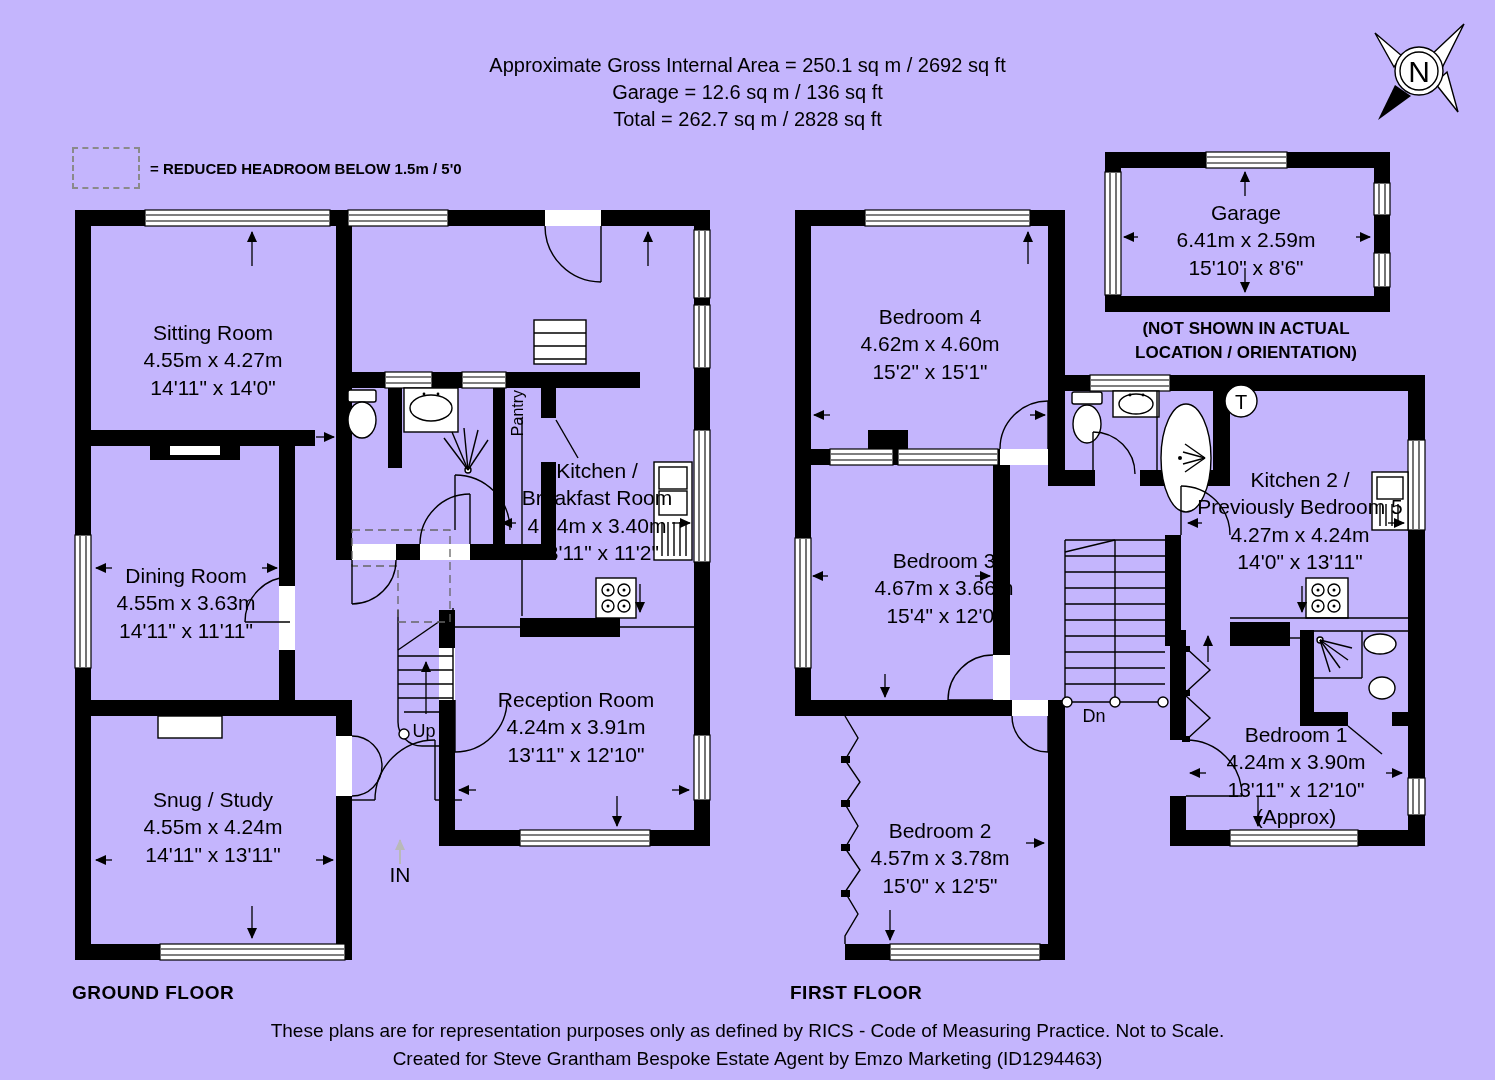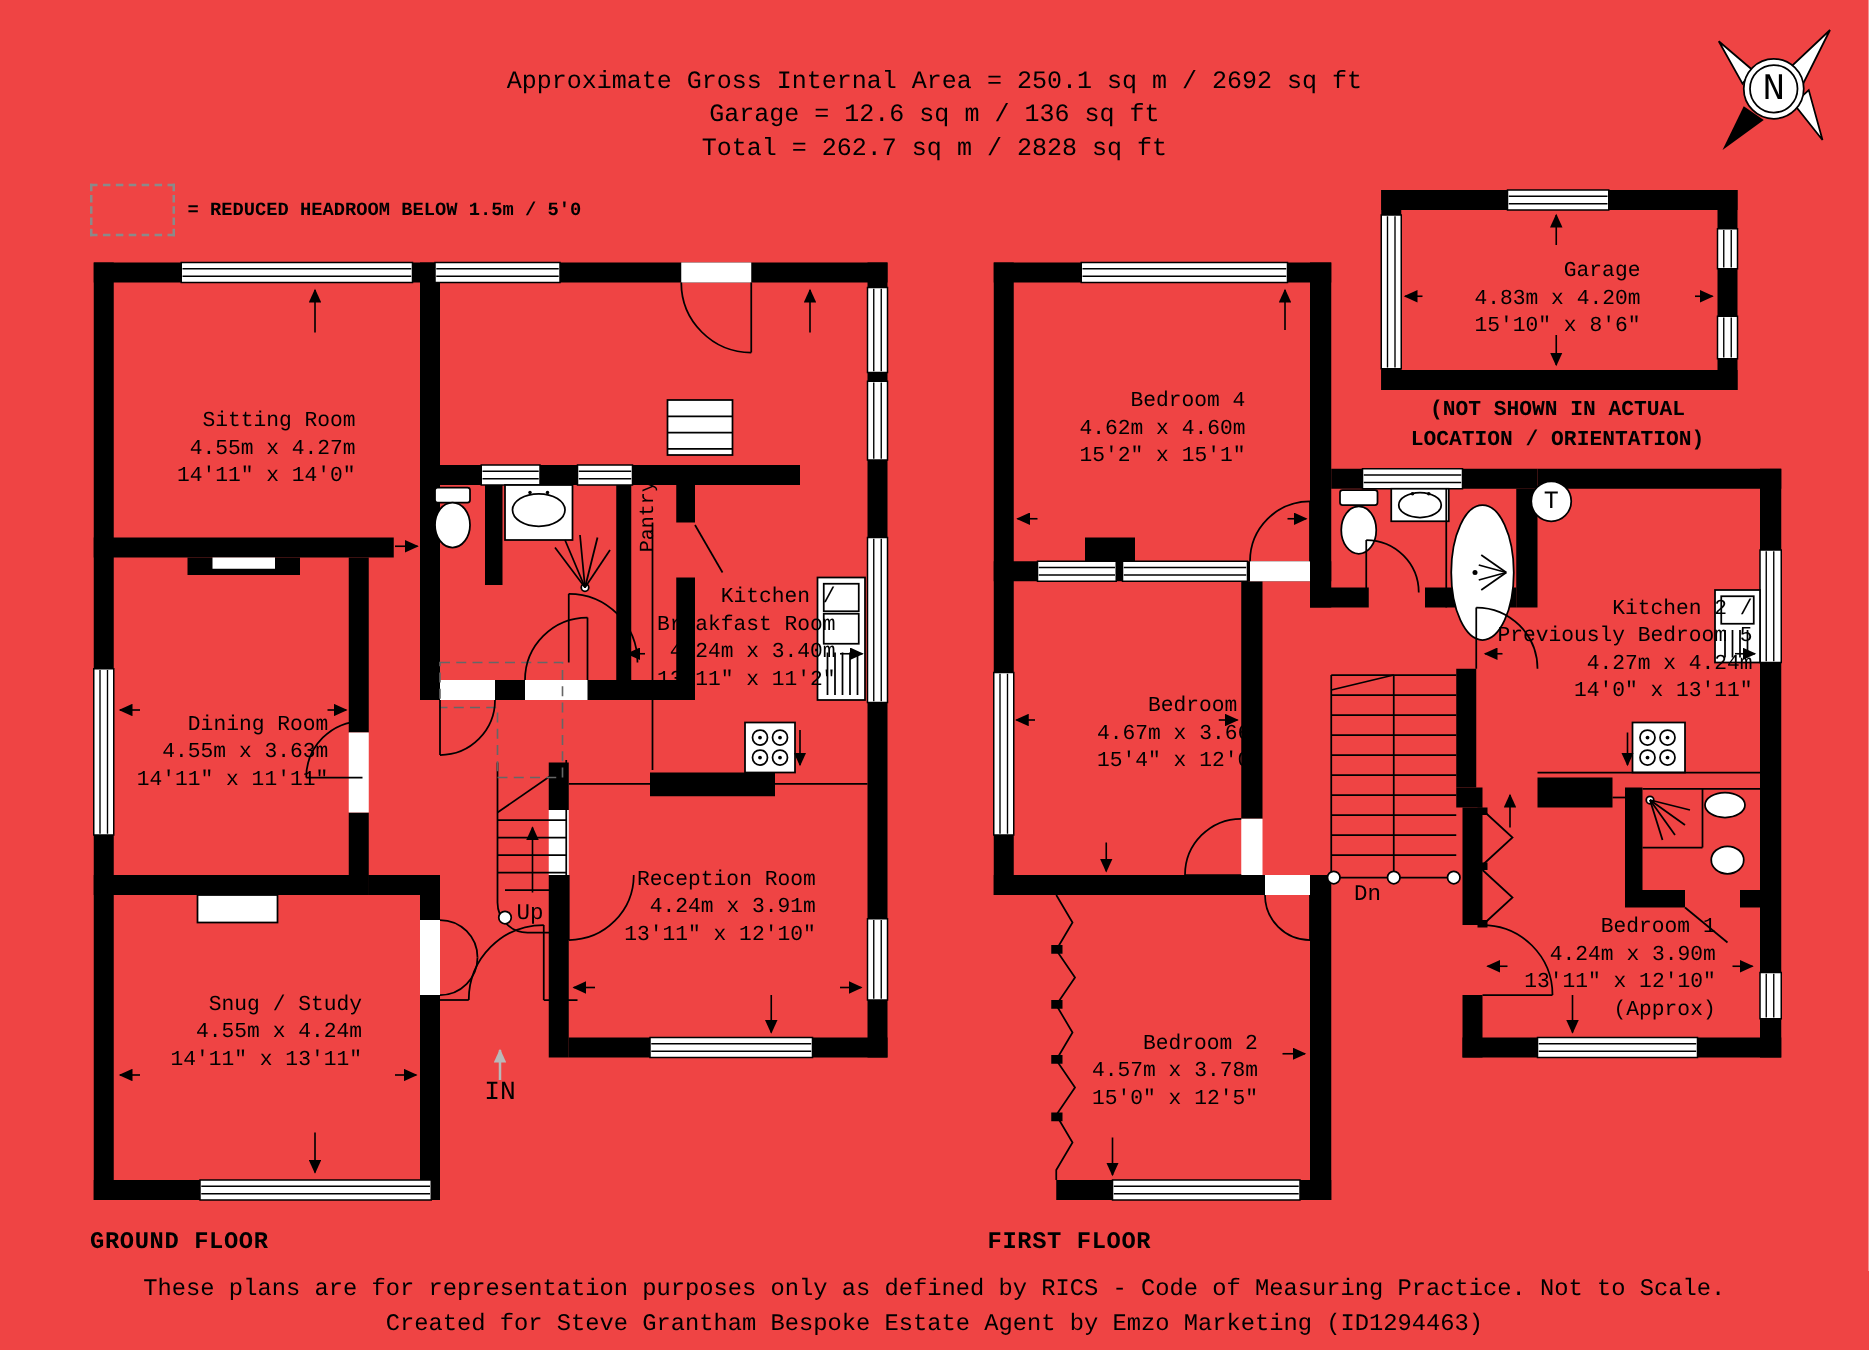--- a/index.html
+++ b/index.html
@@ -1,34 +1,34 @@
 <!DOCTYPE html>
 <html><head>
 <meta charset="utf-8">
 <style>
   html,body{margin:0;padding:0;background:#fff;}
-  .stage{position:relative;width:1495px;height:1080px;background:#ef4444;overflow:hidden;
-         font-family:Liberation Mono, monospace;color:#000;}
+  .stage{position:relative;width:1495px;height:1080px;background:#c4b5fd;overflow:hidden;
+         font-family:Liberation Sans, sans-serif;color:#000;}
   svg.plan{position:absolute;left:0;top:0;}
   .wall{fill:#000;}
   .thin{stroke:#000;stroke-width:1.4;fill:none;}
   .fx{fill:#fff;stroke:#000;stroke-width:1.4;}
   .win{fill:#fff;stroke:#000;stroke-width:1.2;}
   .winl{stroke:#000;stroke-width:1.1;}
   .dim{stroke:#000;stroke-width:1.3;fill:none;marker-end:url(#ah);}
   .dimg{stroke:#b9b9b9;stroke-width:2;fill:none;marker-end:url(#ahg);}
   .dash{fill:none;stroke:#666;stroke-width:1.3;stroke-dasharray:8 5;}
   .tick{fill:#000;}
   .header{position:absolute;top:52px;left:0;width:100%;text-align:center;
           font-size:20px;line-height:27px;}
   .legend{position:absolute;left:72px;top:147px;display:flex;align-items:center;}
   .legend-box{width:64px;height:38px;border:2px dashed #8a8a8a;margin-right:10px;}
   .legend-text{font-size:15px;font-weight:bold;}
-  .room-label{position:absolute;transform:translate(-50%,-50%);text-align:right;
-              font-size:17px;line-height:1.3;white-space:nowrap;}
+  .room-label{position:absolute;transform:translate(-50%,-50%);text-align:center;
+              font-size:21px;line-height:1.3;white-space:nowrap;}
   .small-label{position:absolute;transform:translate(-50%,-50%);font-size:18px;white-space:nowrap;}
   .pantry-label{position:absolute;transform:translate(-50%,-50%) rotate(-90deg);font-size:16px;}
   .in-label{font-size:21px;}
   .tank-label{font-size:20px;}
   .north-label{font-size:30px;}
   .floor-title{position:absolute;font-size:19px;font-weight:bold;letter-spacing:.5px;}
   .garage-note{position:absolute;transform:translate(-50%,-50%);text-align:center;
                font-size:17px;font-weight:bold;line-height:1.4;white-space:nowrap;}
   .footer{position:absolute;left:0;width:100%;text-align:center;font-size:19px;}
 </style>
@@ -522,21 +522,21 @@
   <div>Bedroom 1</div>
   <div>4.24m x 3.90m</div>
   <div>13'11" x 12'10"</div>
   <div>(Approx)</div>
 </div>
 <div class="small-label" style="left:1094px;top:716px;">Dn</div>
 <div class="small-label tank-label" style="left:1241px;top:402px;">T</div>
 
 <div class="room-label" style="left:1246px;top:240px;">
   <div>Garage</div>
-  <div>4.83m x 4.20m</div>
+  <div>6.41m x 2.59m</div>
   <div>15'10" x 8'6"</div>
 </div>
 <div class="garage-note" style="left:1246px;top:341px;">
   <div>(NOT SHOWN IN ACTUAL</div>
   <div>LOCATION / ORIENTATION)</div>
 </div>
 
 <div class="floor-title" style="left:72px;top:982px;">GROUND FLOOR</div>
 <div class="floor-title" style="left:790px;top:982px;">FIRST FLOOR</div>
 <div class="footer" style="top:1020px;">These plans are for representation purposes only as defined by RICS - Code of Measuring Practice. Not to Scale.</div>

